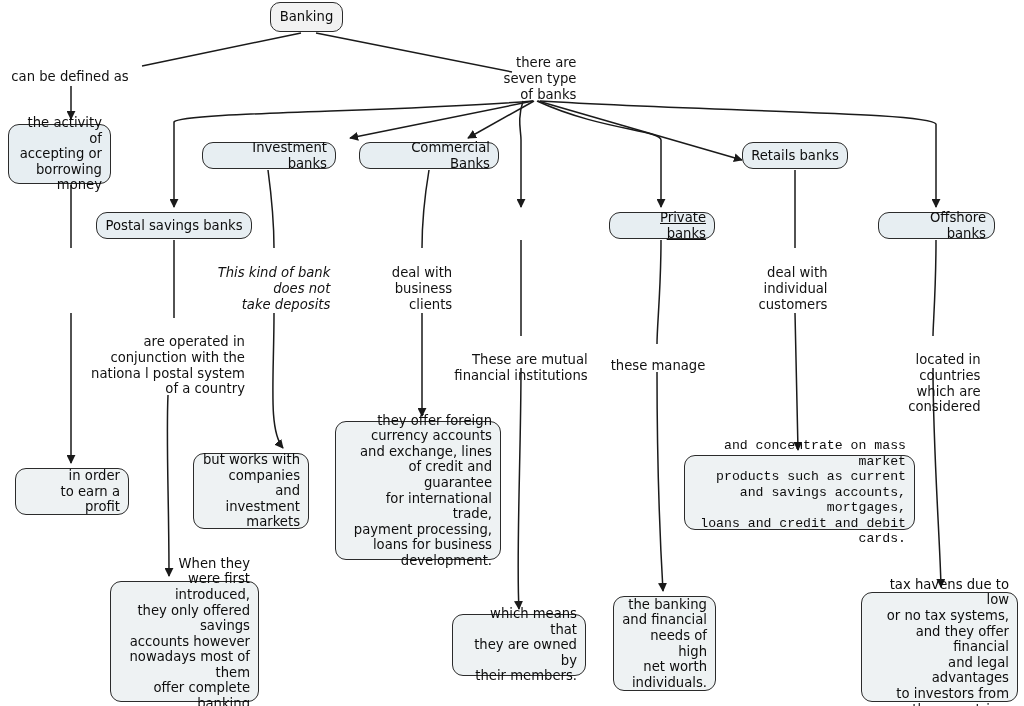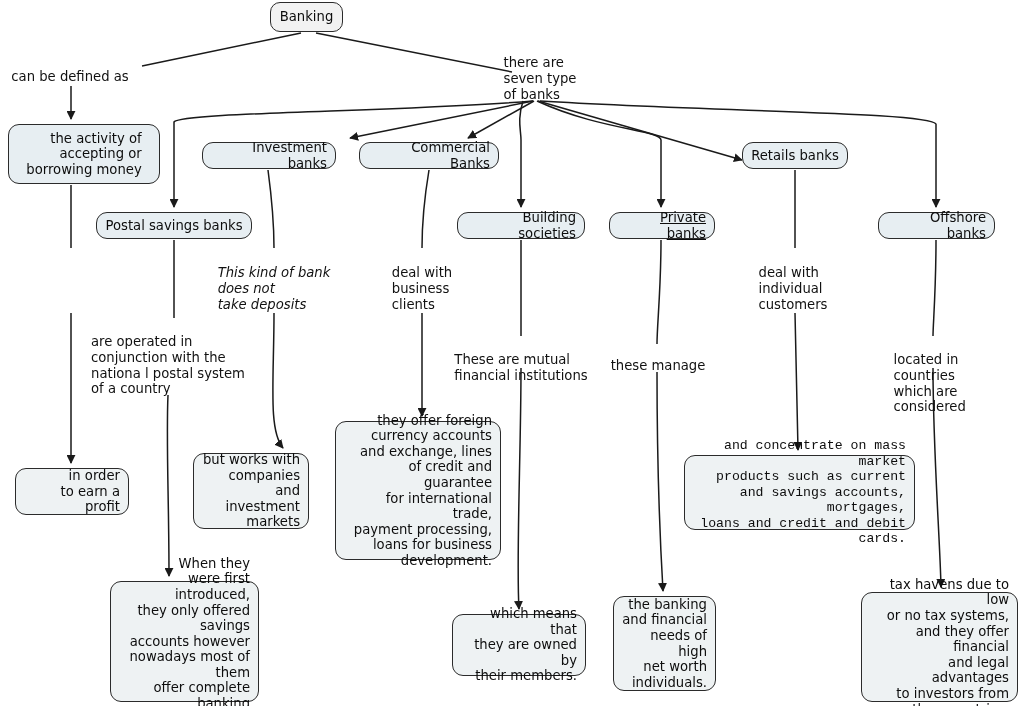--- a/index.html
+++ b/index.html
@@ -48,21 +48,21 @@
     border-radius: 10px;
   }
   .node.term {
     background: #eef2f3;
   }
   .edge-label {
     position: absolute;
     font-size: 13.2px;
     line-height: 15.8px;
     color: #111111;
-    text-align: left;
+    text-align: right;
     white-space: pre-line;
     transform: translateX(-50%);
     pointer-events: none;
   }
 </style>
 </head>
 <body>
 
 <div id="canvas">
 
@@ -101,28 +101,27 @@
       <path d="M 661 240 C 661 290 657 325 657 344 M 657 372 C 657 450 660 540 663 591" marker-end="url(#arrow)"></path>
 
       <path d="M 795 170 L 795 248 M 795 313 L 798 450" marker-end="url(#arrow)"></path>
 
       <path d="M 936 240 C 936 290 933 325 933 336 M 933 368 C 933 450 940 540 941 587" marker-end="url(#arrow)"></path>
 
     </g>
   </svg>
 
   <div class="node root" style="left:270px;top:2px;width:73px;height:30px;">Banking</div>
-  <div class="node" style="left:8px;top:124px;width:152px;height:60px;">the activity of
+  <div class="node" style="left:8px;top:124px;width:103px;height:60px;">the activity of
 accepting or
 borrowing money</div>
   <div class="node" style="left:202px;top:142px;width:134px;height:27px;">Investment banks</div>
   <div class="node" style="left:359px;top:142px;width:140px;height:27px;">Commercial Banks</div>
   <div class="node" style="left:742px;top:142px;width:106px;height:27px;">Retails banks</div>
   <div class="node" style="left:96px;top:212px;width:156px;height:27px;">Postal savings banks</div>
-  <div class="node" style="left:457px;top:212px;width:128px;height:27px;">Building societies</div>
   <div class="node" style="left:609px;top:212px;width:106px;height:27px;text-decoration:underline;">Private banks</div>
   <div class="node" style="left:878px;top:212px;width:117px;height:27px;">Offshore banks</div>
   <div class="node term" style="left:15px;top:468px;width:114px;height:47px;">in order
 to earn a profit</div>
   <div class="node term" style="left:193px;top:453px;width:116px;height:76px;">but works with
 companies and
 investment
 markets</div>
   <div class="node term" style="left:335px;top:421px;width:166px;height:139px;">they offer foreign
 currency accounts

